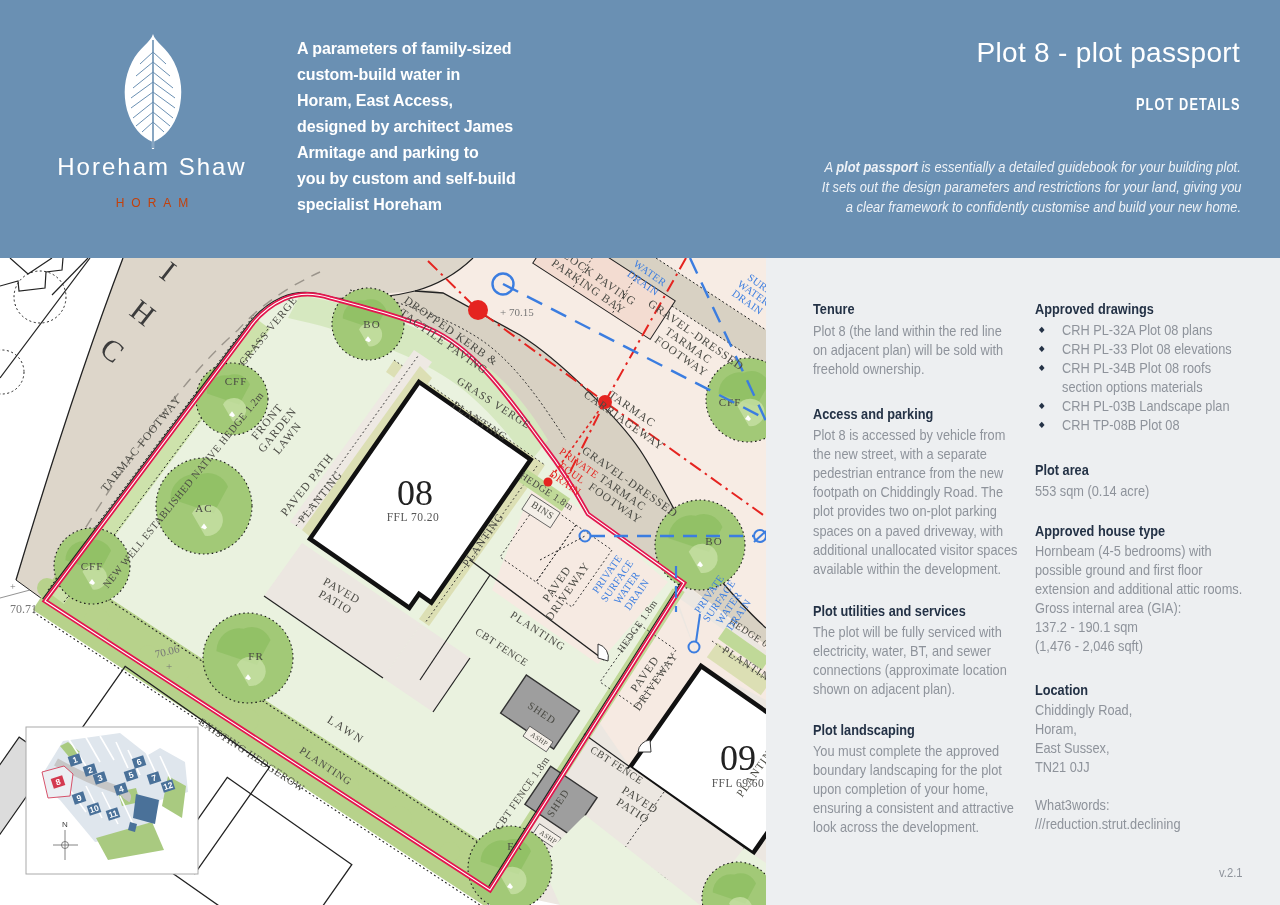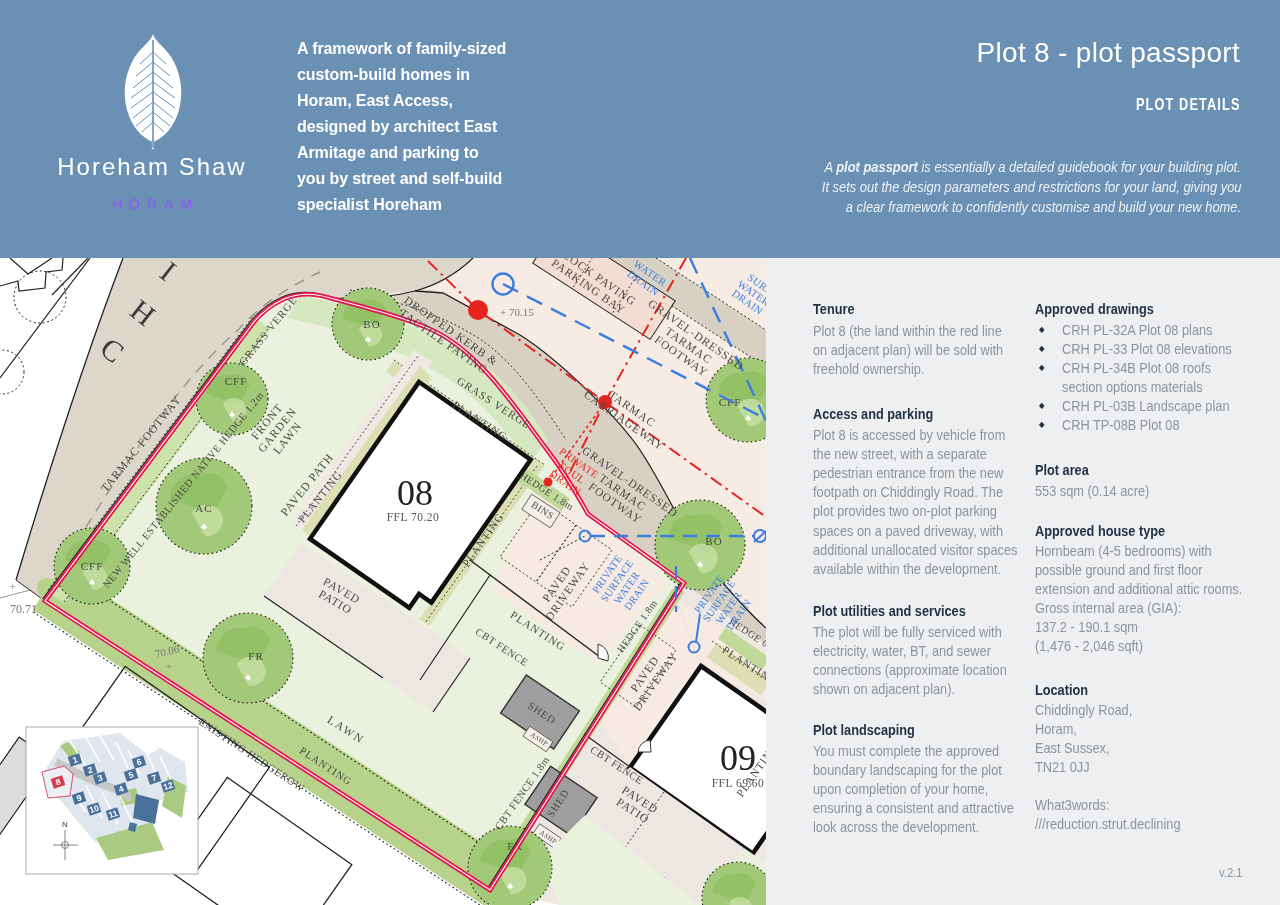--- a/index.html
+++ b/index.html
@@ -14,22 +14,22 @@
   letter-spacing:1.5px;transform:scaleX(0.75);transform-origin:right;}
 .ital{position:absolute;right:39px;color:#eef2f7;font-style:italic;font-size:14.5px;white-space:nowrap;
   transform:scaleX(0.89);transform-origin:right;}
 .panel{left:766px;top:258px;width:514px;height:647px;background:#edeff1;}
 .ph{position:absolute;color:#243246;font-weight:bold;font-size:14.8px;white-space:nowrap;
   transform:scaleX(0.86);transform-origin:left;}
 .pb{position:absolute;color:#8e939b;font-size:14.2px;white-space:nowrap;
   transform:scaleX(0.9);transform-origin:left;}
 .logo-name{position:absolute;left:0px;top:153px;width:304px;text-align:center;color:#fff;
   font-size:24px;font-weight:300;letter-spacing:2px;}
-.logo-sub{position:absolute;left:0px;top:196px;width:304px;text-align:center;color:#8b5cf6;
-  font-size:14px;letter-spacing:7px;text-indent:7px;}
+.logo-sub{position:absolute;left:0px;top:196px;width:304px;text-align:center;color:#c2410c;
+  font-size:12px;letter-spacing:7px;text-indent:7px;}
 </style>
 </head>
 <body>
 <div class="abs header"></div>
 
 <svg class="abs" style="left:118px;top:32px" width="70" height="118" viewBox="0 0 70 118">
   <path d="M35,2 C33,10 21,16 14,30 C6,46 5,62 9,78 C14,95 23,105 35,110 C47,105 56,95 61,78 C65,62 64,46 56,30 C49,16 37,10 35,2 Z" fill="#ffffff"></path>
     <line x1="35" y1="108" x2="35" y2="117" stroke="#ffffff" stroke-width="2.2"></line>
   <line x1="35" y1="8" x2="35" y2="116" stroke="#6a90b3" stroke-width="1.6"></line>
   <g stroke="#6a90b3" stroke-width="1">
@@ -47,26 +47,26 @@
       <line x1="35" y1="70" x2="55" y2="86"></line>
     <line x1="35" y1="80" x2="18" y2="94"></line>
       <line x1="35" y1="80" x2="52" y2="94"></line>
     <line x1="35" y1="90" x2="24" y2="100"></line>
       <line x1="35" y1="90" x2="46" y2="100"></line>
   </g>
 </svg>
 <div class="logo-name">Horeham Shaw</div>
 <div class="logo-sub">HORAM</div>
 
-<div class="hline" style="left:297px;top:40px">A framework of family-sized</div>
-<div class="hline" style="left:297px;top:66px">custom-build homes in</div>
+<div class="hline" style="left:297px;top:40px">A parameters of family-sized</div>
+<div class="hline" style="left:297px;top:66px">custom-build water in</div>
 <div class="hline" style="left:297px;top:92px">Horam, East Access,</div>
-<div class="hline" style="left:297px;top:118px">designed by architect East</div>
+<div class="hline" style="left:297px;top:118px">designed by architect James</div>
 <div class="hline" style="left:297px;top:144px">Armitage and parking to</div>
-<div class="hline" style="left:297px;top:170px">you by street and self-build</div>
+<div class="hline" style="left:297px;top:170px">you by custom and self-build</div>
 <div class="hline" style="left:297px;top:196px">specialist Horeham</div>
 
 <div class="bigtitle">Plot 8 - plot passport</div>
 <div class="plotdet">PLOT DETAILS</div>
 <div class="ital" style="top:159px">A <b>plot passport</b> is essentially a detailed guidebook for your building plot.</div>
 <div class="ital" style="top:179px">It sets out the design parameters and restrictions for your land, giving you</div>
 <div class="ital" style="top:199px">a clear framework to confidently customise and build your new home.</div>
 
 <div class="abs panel"></div>
 <div class="ph" style="left:813px;top:301px">Tenure</div>

